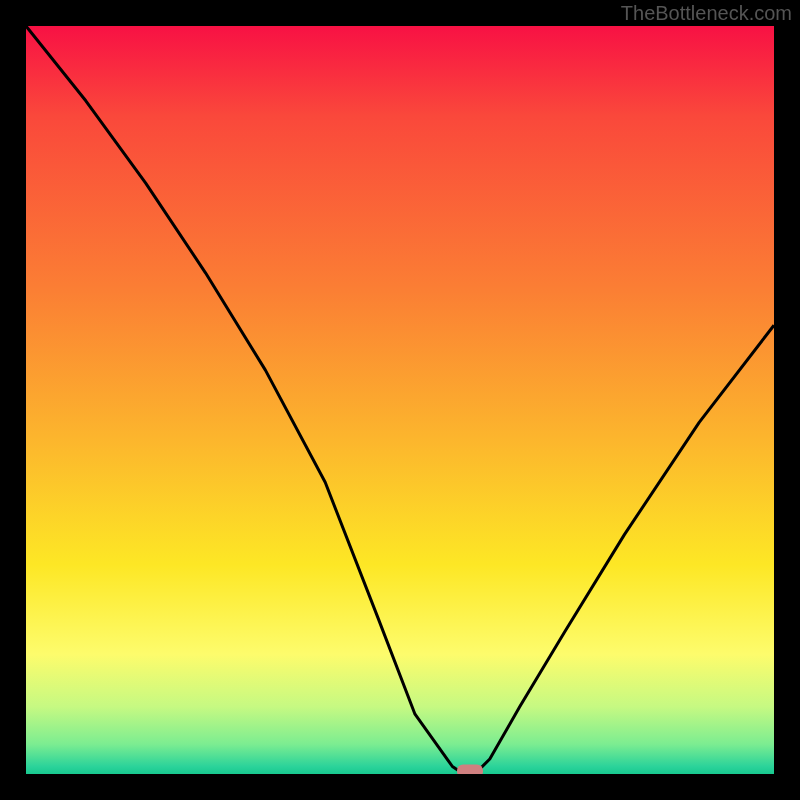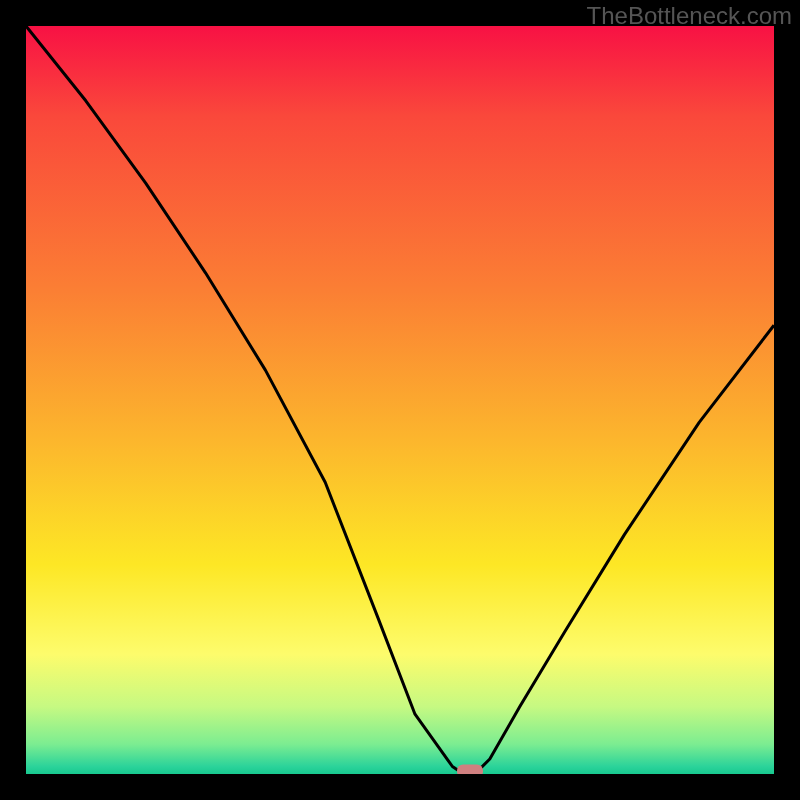--- a/index.html
+++ b/index.html
@@ -9,21 +9,21 @@
     width: 800px;
     height: 800px;
     position: relative;
     font-family: Arial, sans-serif;
   }
   .watermark {
     position: absolute;
     top: 2px;
     right: 8px;
     color: #555;
-    font-size: 24px;
+    font-size: 20px;
     font-weight: 500;
     z-index: 10;
   }
   .plot-area {
     position: absolute;
     left: 26px;
     top: 26px;
     width: 748px;
     height: 748px;
     overflow: hidden;

